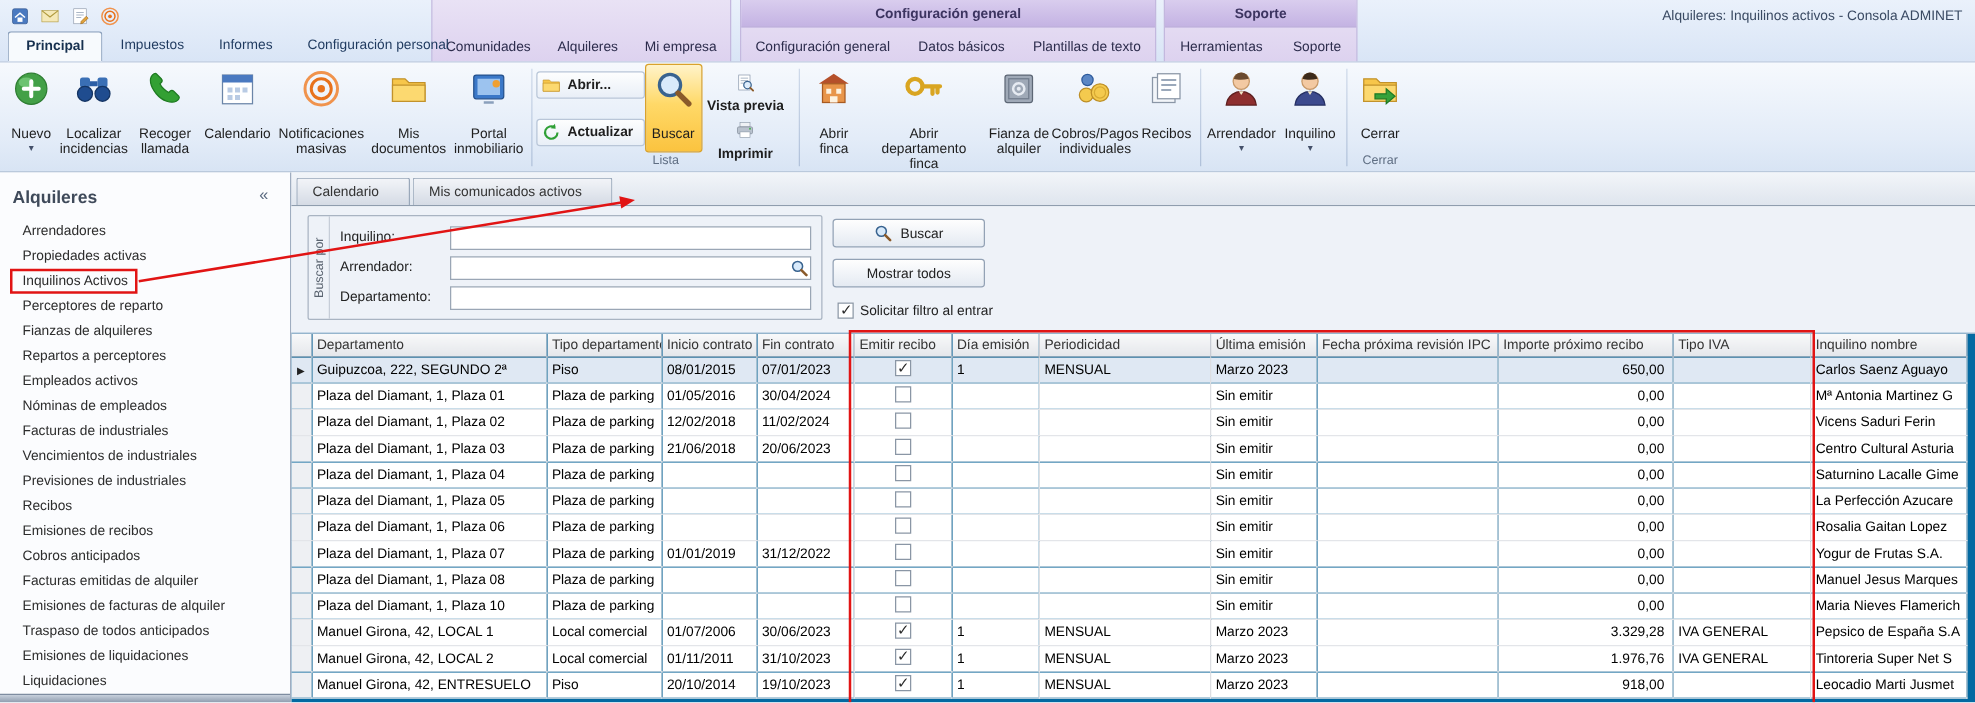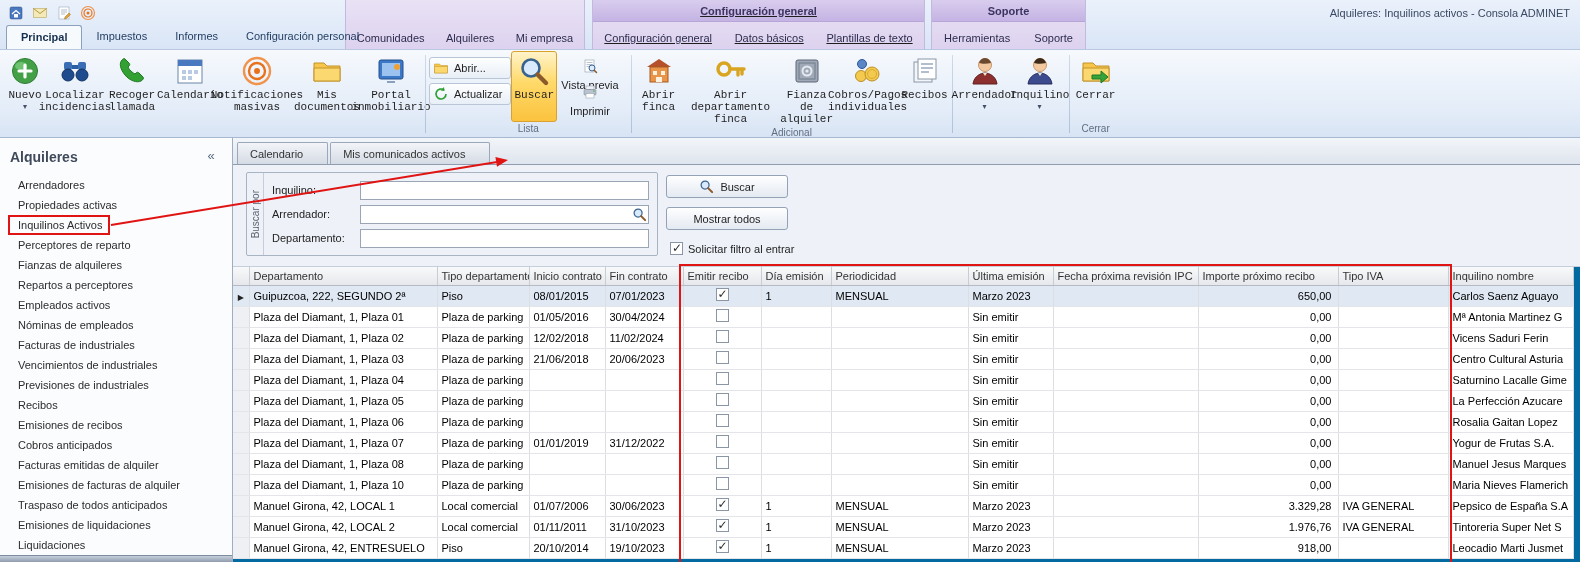--- a/index.html
+++ b/index.html
@@ -13,37 +13,37 @@
 .qat .mini { width:19px; height:19px; display:flex; align-items:center; justify-content:center; border-radius:2px; }
 .win-title { position:absolute; right:10px; top:7px; color:#3a4a63; }
 .main-tabs { position:absolute; left:6px; bottom:0; display:flex; height:24px; }
 .main-tab { padding:5px 14px 0; color:#1f3a5f; white-space:nowrap; }
 .main-tab.active { background:#f7fafd; border:1px solid #8ba0bc; border-bottom:none; border-radius:3px 3px 0 0; font-weight:bold; color:#16304f; }
 .ctx-group { position:absolute; top:0; bottom:0; display:flex; flex-direction:column; border-left:1px solid #c3b8de; border-right:1px solid #c3b8de; background:linear-gradient(#e9e2f5,#ddd2ef); }
 .ctx-header { height:22px; display:flex; align-items:center; justify-content:center; color:#3c3460; font-weight:bold; background:linear-gradient(#d9cdee,#c4b3e3); border-bottom:1px solid #b6a6d8; }
 .ctx-tabs { flex:1; display:flex; align-items:flex-end; justify-content:space-around; padding-bottom:5px; }
 .ctx-tab { padding:0 6px; color:#2c2c4c; white-space:nowrap; }
 #ctx-procesos { left:345px; width:240px; }
-#ctx-config   { left:592px; width:333px;text-decoration:underline; }
+#ctx-config   { left:592px; width:333px; }
 #ctx-soporte  { left:931px; width:155px; }
 
 
 .ribbon { position:relative; height:88px; background:linear-gradient(#f6f9fd,#e3ecf8 70%,#d8e4f4); border-bottom:1px solid #a7b9d1; display:flex; align-items:stretch; padding:1px 2px 0; }
 .rgroup { display:flex; flex-direction:column; padding:0 2px; }
 .rgroup-body { flex:1; display:flex; align-items:stretch; }
 .rgroup-label { height:15px; text-align:center; font-size:10px; color:#5f6e83; line-height:14px; }
 .vsep { width:1px; background:linear-gradient(#cfdaea,#b0c1da); margin:4px 1px; }
 .bigbtn { display:flex; flex-direction:column; align-items:center; padding:3px 2px 0; border:1px solid transparent; border-radius:3px; }
 .bigbtn .bicon { width:32px; height:32px; flex:none; }
-.bigbtn .blabel { text-align:center; line-height:12px; margin-top:2px; white-space:pre-line;font-family:Liberation Mono, monospace; }
+.bigbtn .blabel { text-align:center; line-height:12px; margin-top:14px; white-space:pre-line; }
 .bigbtn .drop::after { content:"▾"; }
 .bigbtn .drop { font-size:8px; color:#44506a; line-height:9px; margin-top:1px; }
 .bigbtn.hl { background:linear-gradient(#fff3c9,#ffd968 45%,#fbc33f); border:1px solid #d9a22c; }
 .w42{width:42px}.w46{width:46px}.w48{width:48px}.w52{width:52px}.w56{width:56px}.w58{width:58px}.w60{width:60px}.w62{width:62px}.w66{width:66px}.w74{width:74px}.w96{width:96px}
-.smallcol { display:flex; flex-direction:column; gap:4px; padding-top:6px; }
+.smallcol { display:flex; flex-direction:column; gap:16px; padding-top:6px;font-weight:bold; }
 .smallbtn { display:flex; align-items:center; gap:5px; height:22px; padding:0 8px 0 3px; border:1px solid #b9c6d8; border-radius:3px; background:linear-gradient(#fdfefe,#e9eff7); white-space:nowrap; }
 .smallbtn.flat { border-color:transparent; background:none;flex-direction:column; }
 .smallbtn .sicon { width:16px; height:16px; flex:none; }
 
 
 .content { position:absolute; top:138px; left:0; right:0; bottom:0; display:flex; }
 .sidebar { width:233px; flex:none; background:#fbfcfe; border-right:1px solid #9fadc0; position:relative; }
 .sidebar-header { height:37px; display:flex; align-items:center; padding:0 12px 0 10px; }
 .sidebar-title { font-size:14px; font-weight:bold; color:#3f4a5a; flex:1; }
 .collapse-btn { width:18px; height:18px; text-align:center; color:#5a6a80; font-size:13px; line-height:16px; }

